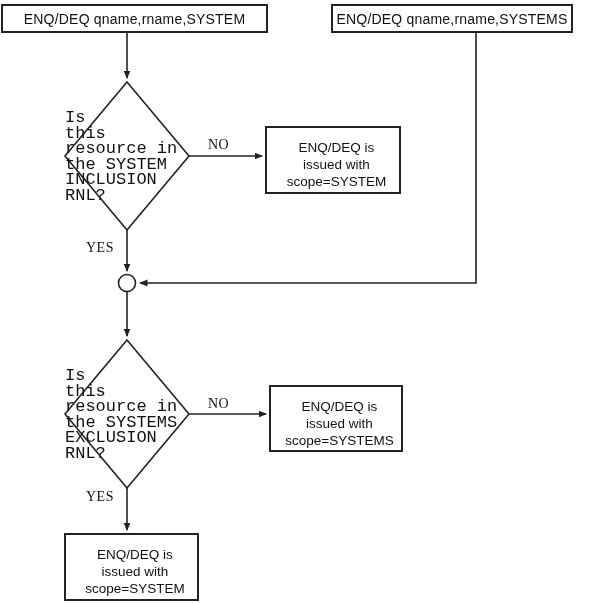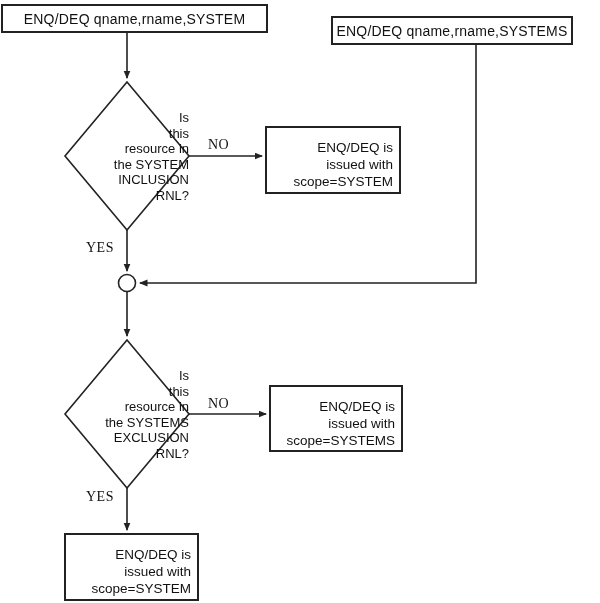--- a/index.html
+++ b/index.html
@@ -29,29 +29,30 @@
     align-items: center;
     justify-content: center;
     font-size: 14px;
     letter-spacing: 0.2px;
   }
   .result-box {
     font-size: 13.5px;
     line-height: 17px;
     padding: 11px 6px 8px 13px;
     white-space: pre-line;
-    text-align: right;
+    text-align: center;
   }
   .diamond-text {
     position: absolute;
     width: 124px;
-    text-align: right;
-    font-size: 13px;
+    text-align: left;
+    font-size: 17px;
     line-height: 15.5px;
     white-space: pre-line;
+    font-family: Liberation Mono, monospace;
   }
   .branch-label {
     position: absolute;
     font-size: 14px;
     letter-spacing: 0.5px;
     font-family: Liberation Serif, serif;
   }
 </style>
 </head>
 <body>
@@ -81,21 +82,21 @@
 
     <polygon points="127,340 189,414 127,488 65,414" fill="#ffffff" stroke="#222222" stroke-width="1.6"></polygon>
 
     <line x1="189" y1="414" x2="266" y2="414" stroke="#222222" stroke-width="1.6" marker-end="url(#arrow)"></line>
 
     <line x1="127" y1="488" x2="127" y2="530" stroke="#222222" stroke-width="1.6" marker-end="url(#arrow)"></line>
   </svg>
 
   <div class="box entry-box" style="left:1px; top:4px; width:267px;">ENQ/DEQ qname,rname,SYSTEM</div>
 
-  <div class="box entry-box" style="left:331px; top:16px; width:242px;">ENQ/DEQ qname,rname,SYSTEMS</div>
+  <div class="box entry-box" style="left:331px; top:4px; width:242px;">ENQ/DEQ qname,rname,SYSTEMS</div>
 
   <div class="diamond-text" style="left:65px; top:110px;">Is
 this
 resource in
 the SYSTEM
 INCLUSION
 RNL?</div>
 
   <div class="branch-label" style="left:208px; top:137px;">NO</div>
   <div class="branch-label" style="left:86px; top:240px;">YES</div>

